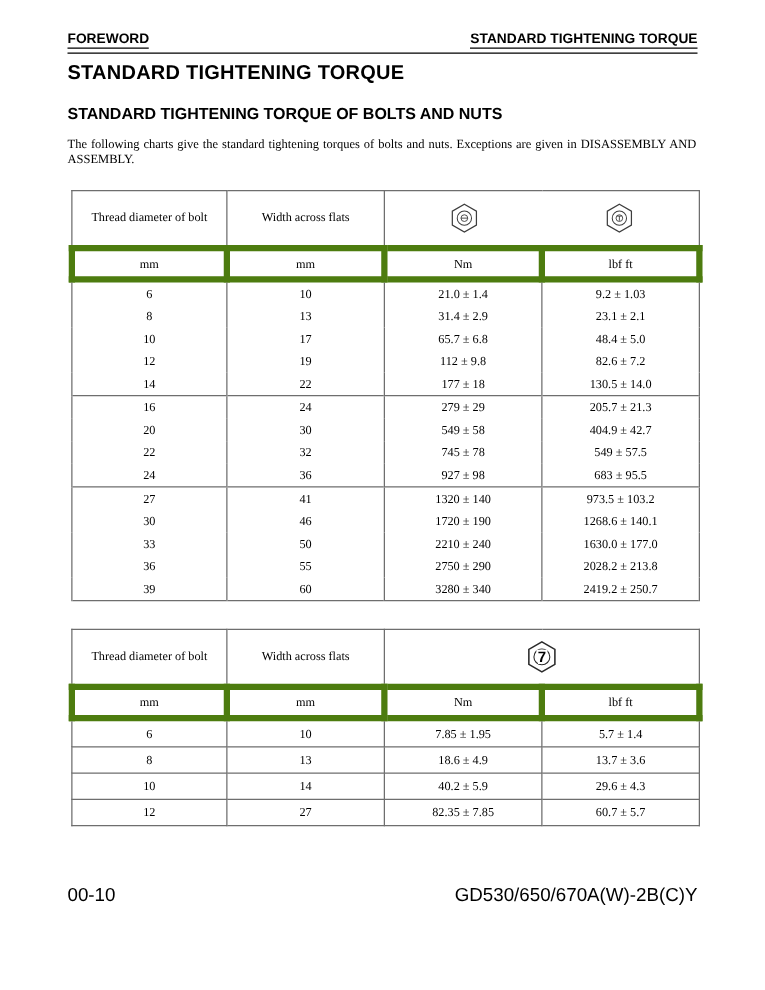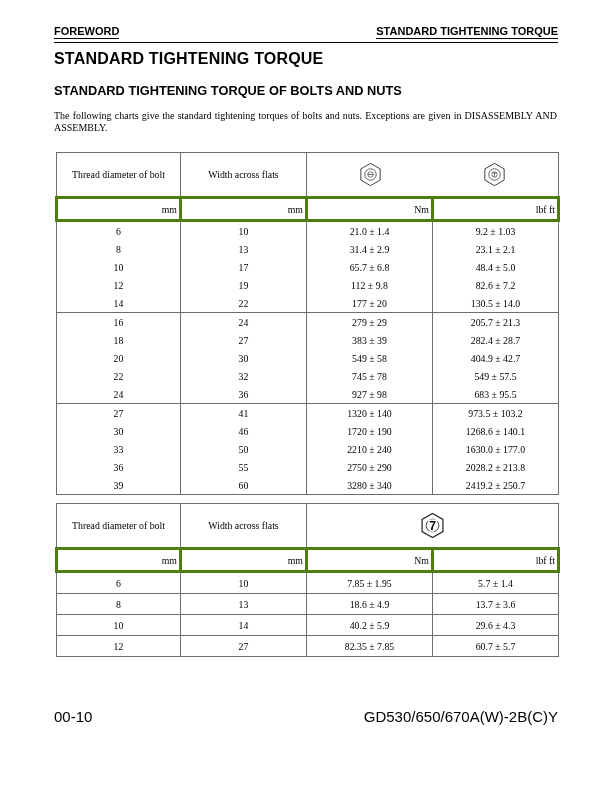--- a/index.html
+++ b/index.html
@@ -42,21 +42,21 @@
   }
   table.torque col.c1{width:124px;}
   table.torque col.c2{width:126px;}
   table.torque col.c3{width:126px;}
   table.torque col.c4{width:126px;}
   table.torque th, table.torque td{
     text-align:center;vertical-align:middle;padding:0 2px;
     font-weight:normal;
   }
   tr.hdr-icons th{height:43px;border:1px solid #6e6e6e;}
-  tr.hdr-units th{height:20px;border:3px solid #4d7c0f;text-align:right;}
+  tr.hdr-units th{height:20px;border:5px solid #4d7c0f;}
   tbody.grp{border-top:1px solid #6e6e6e;border-bottom:1px solid #6e6e6e;}
   tbody.grp td{border-left:1px solid #6e6e6e;border-right:1px solid #6e6e6e;height:18px;}
   tbody.each-row td{
     border:1px solid #6e6e6e;height:20px;
   }
   .icon-pair{display:flex;justify-content:space-around;align-items:center;}
   .icon-solo{display:flex;justify-content:center;align-items:center;}
   .bolt-icon{display:block;}
   
   .page-footer{
@@ -136,36 +136,30 @@
           </tr>
           <tr>
             <td>12</td>
             <td>19</td>
             <td>112 ± 9.8</td>
             <td>82.6 ± 7.2</td>
           </tr>
           <tr>
             <td>14</td>
             <td>22</td>
-            <td>177 ± 20</td>
+            <td>177 ± 18</td>
             <td>130.5 ± 14.0</td>
           </tr>
         </tbody>
       <tbody class="grp">
           <tr>
             <td>16</td>
             <td>24</td>
             <td>279 ± 29</td>
             <td>205.7 ± 21.3</td>
-          </tr>
-          <tr>
-            <td>18</td>
-            <td>27</td>
-            <td>383 ± 39</td>
-            <td>282.4 ± 28.7</td>
           </tr>
           <tr>
             <td>20</td>
             <td>30</td>
             <td>549 ± 58</td>
             <td>404.9 ± 42.7</td>
           </tr>
           <tr>
             <td>22</td>
             <td>32</td>

